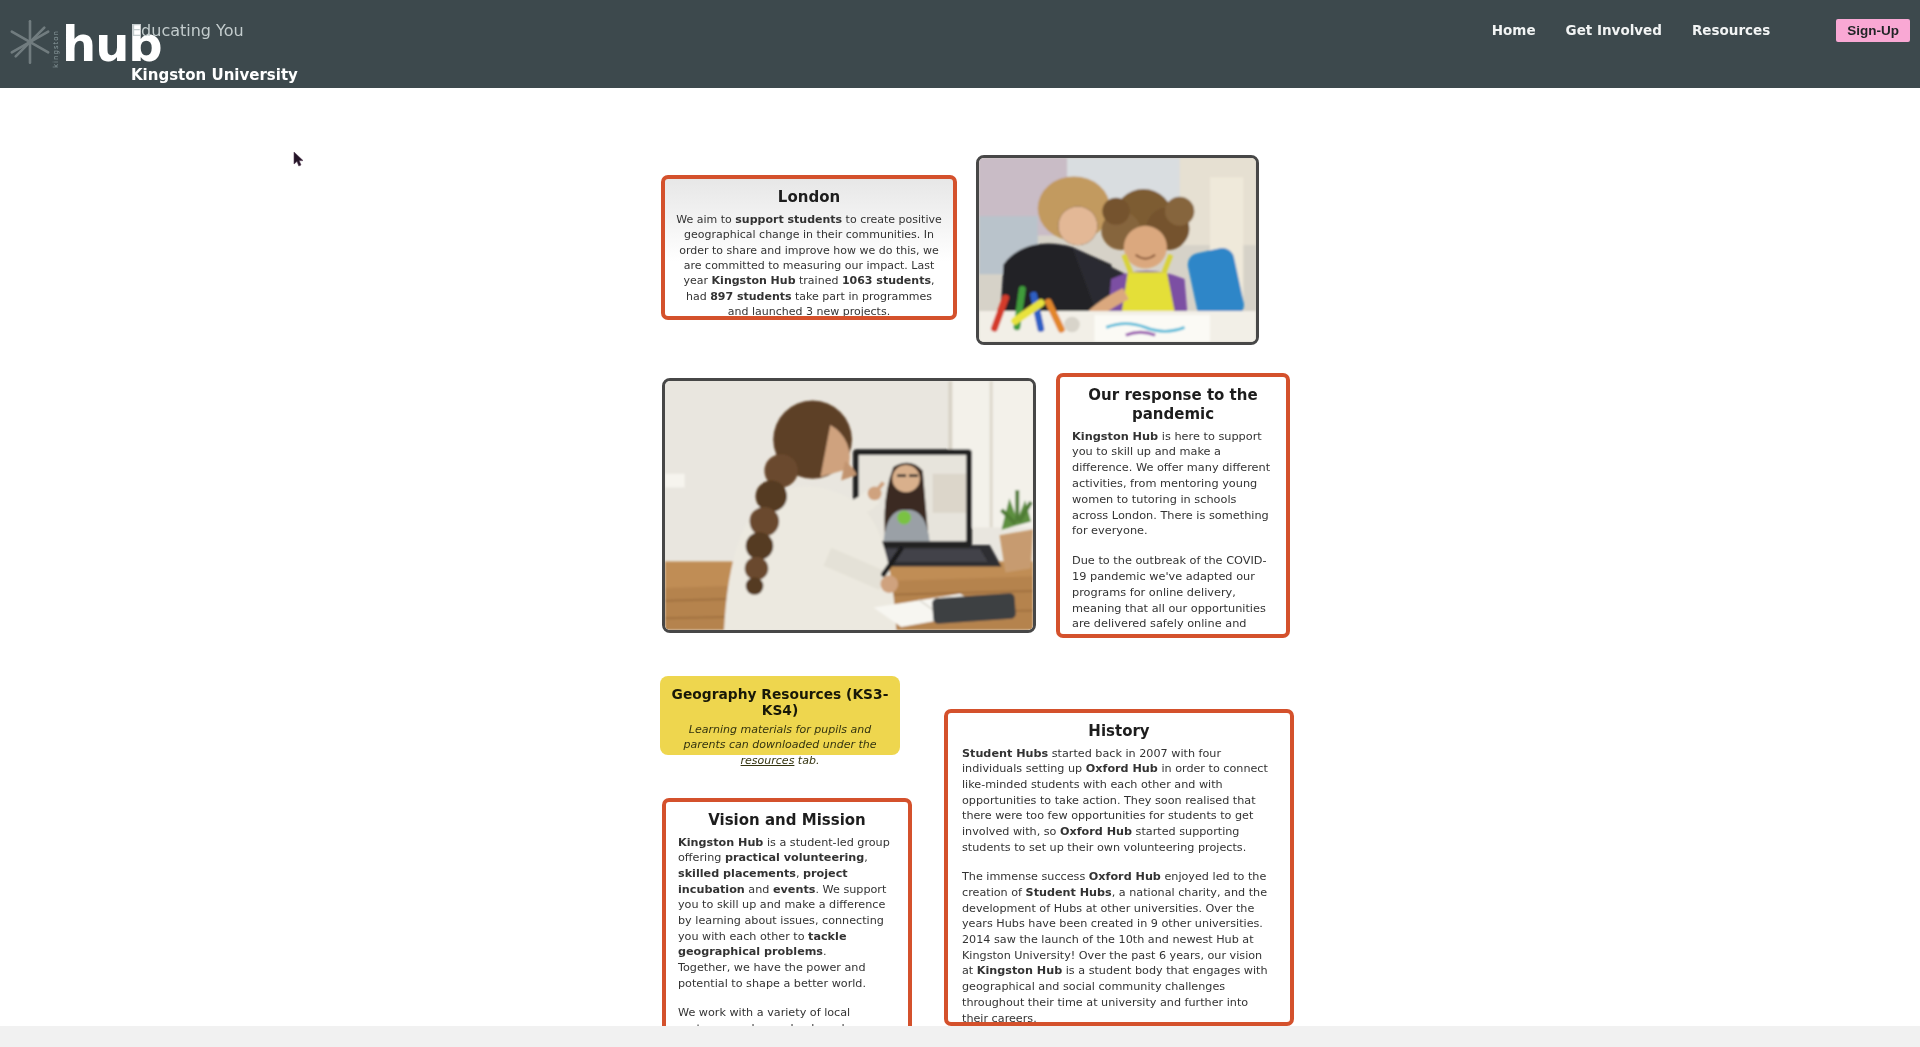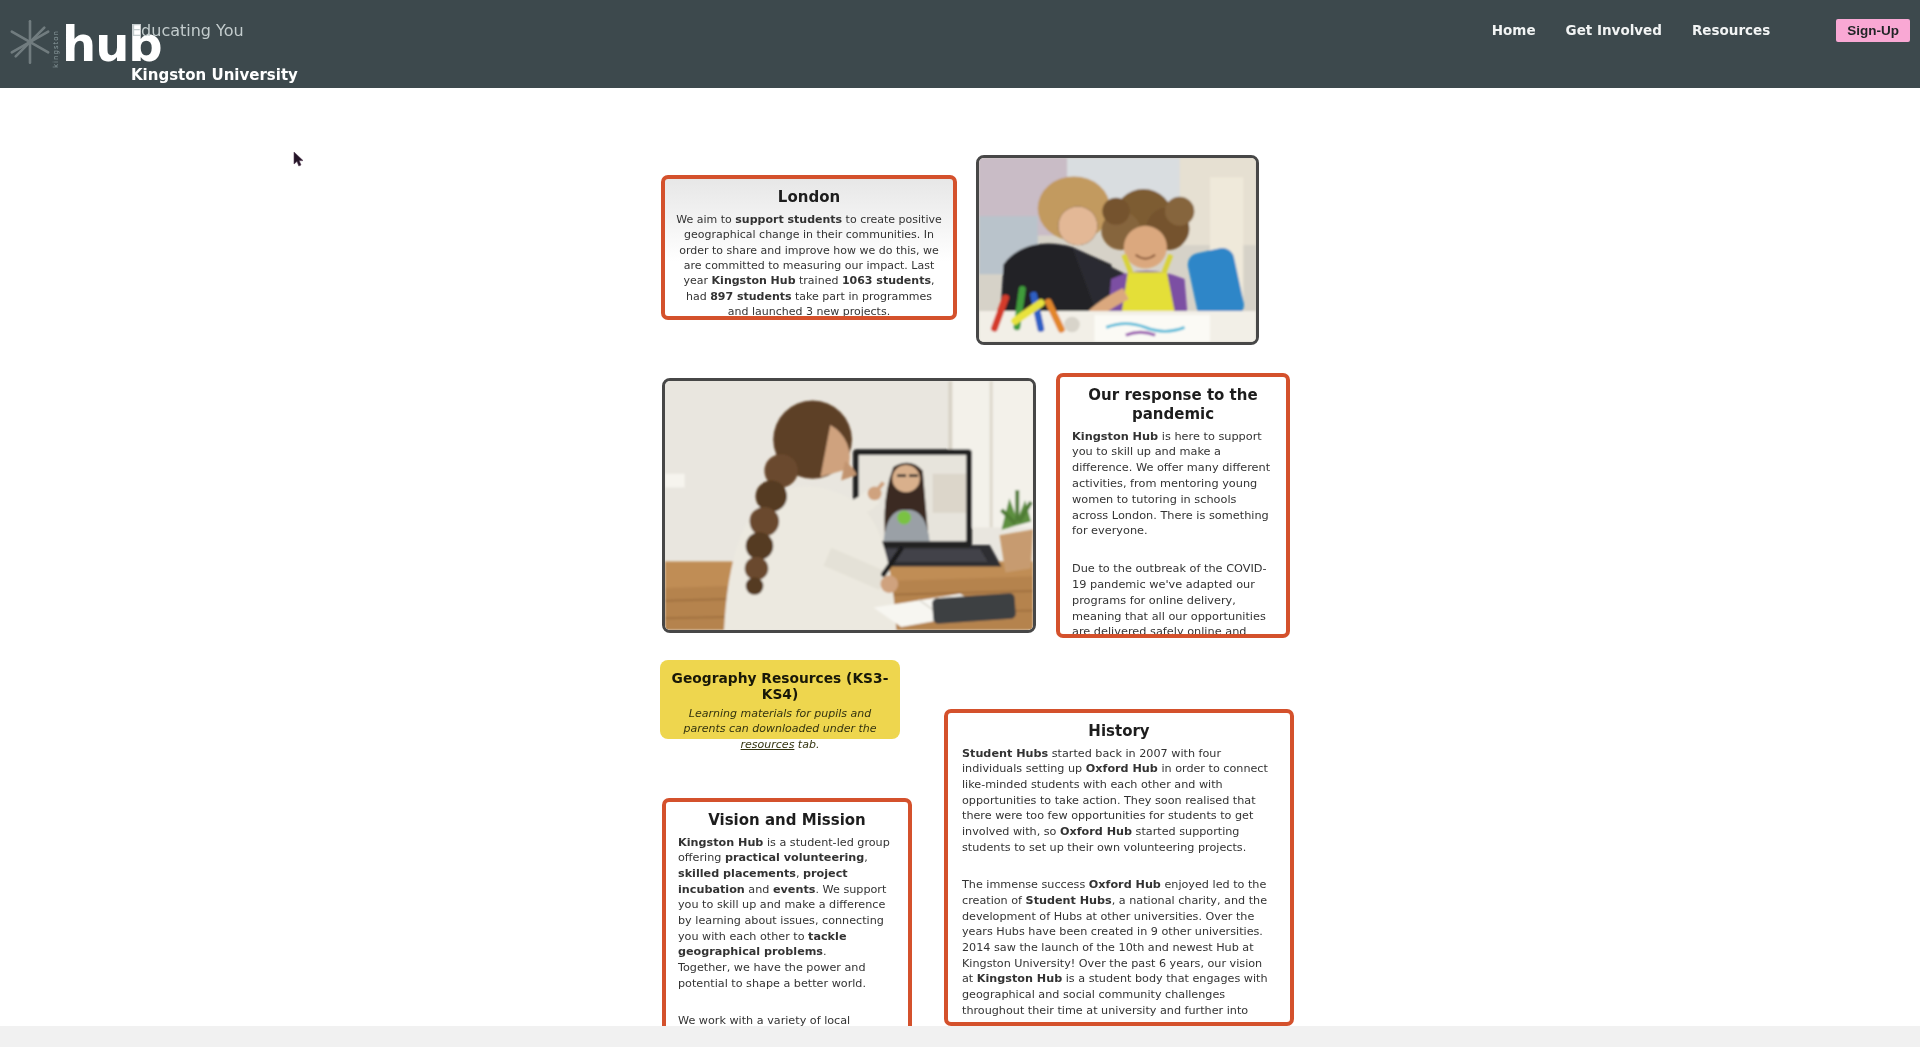--- a/index.html
+++ b/index.html
@@ -36,32 +36,32 @@
     padding:4px 11px;border-radius:2px;cursor:pointer;border:none;margin-left:36px;
   }
   
   .obox{
     position:absolute;box-sizing:border-box;
     border:4px solid #d4512c;border-radius:7px;background:#ffffff;
     overflow:hidden;
   }
   .obox-title{font-weight:bold;font-size:15px;color:#1d1d1d;text-align:center;margin:9px 8px 5px;line-height:1.25;}
   .obox-body{font-size:11.4px;color:#333333;line-height:1.4;padding:0 13px;}
-  .obox-body p{margin:0 0 22px 0;}
+  .obox-body p{margin:0 0 14px 0;}
   #impact-box{left:661px;top:175px;width:296px;height:145px;background:linear-gradient(#e7e7e7,#ffffff 60%);}
   #impact-box .obox-body{text-align:center;font-size:11px;padding:0 10px;}
   #pandemic-box{left:1056px;top:373px;width:234px;height:265px;}
   #pandemic-box .obox-body{font-size:11.3px;padding:0 12px;}
   #vision-box{left:662px;top:798px;width:250px;height:272px;z-index:1;}
   #vision-box .obox-body{font-size:11.2px;padding:0 12px;}
   #history-box{left:944px;top:709px;width:350px;height:317px;}
   #history-box .obox-body{font-size:11.2px;padding:0 14px;}
   
   #geo-box{
-    position:absolute;left:660px;top:660px;width:240px;height:79px;box-sizing:border-box;
+    position:absolute;left:660px;top:676px;width:240px;height:79px;box-sizing:border-box;
     background:#eed64e;border-radius:8px;z-index:1;
   }
   #geo-box .geo-title{font-weight:bold;font-size:13.8px;color:#181808;text-align:center;margin:10px 6px 4px;}
   #geo-box .geo-body{font-size:11px;color:#33330f;text-align:center;line-height:1.4;padding:0 16px;}
   
   .photo{
     position:absolute;box-sizing:border-box;border:3px solid #474747;border-radius:8px;
     overflow:hidden;background:#ddd;
   }
   #photo-art{left:976px;top:155px;width:283px;height:190px;}

